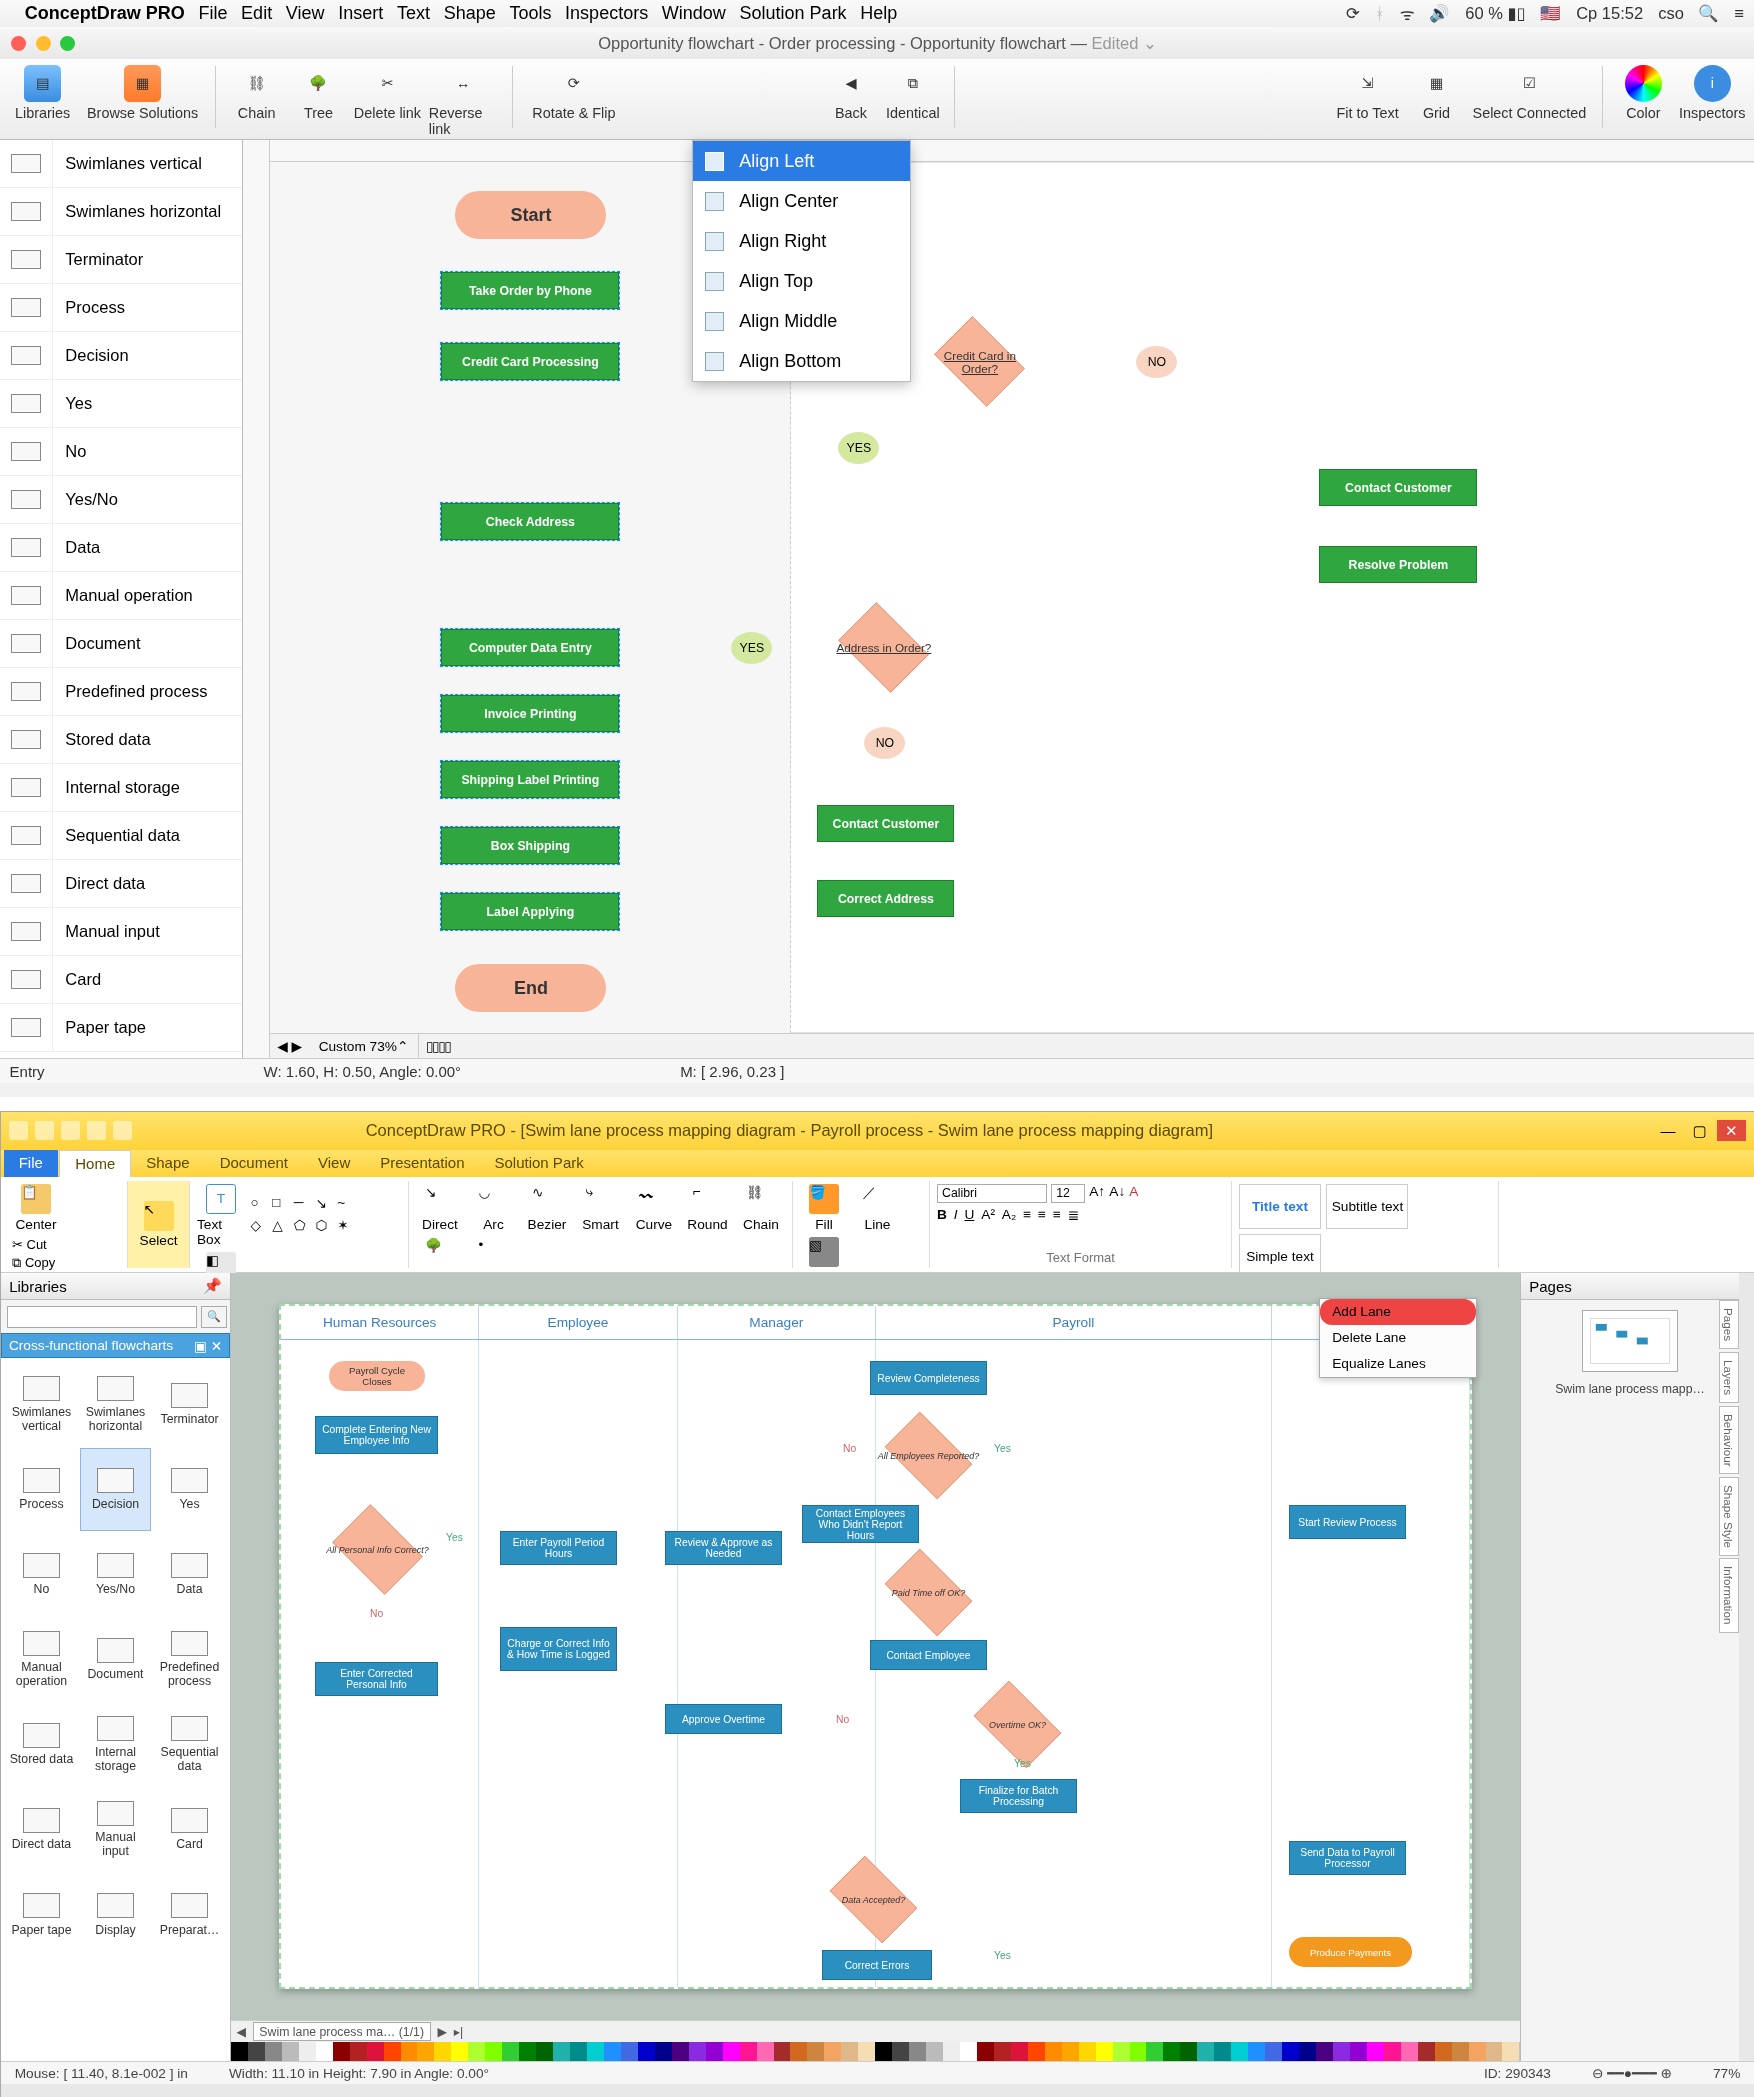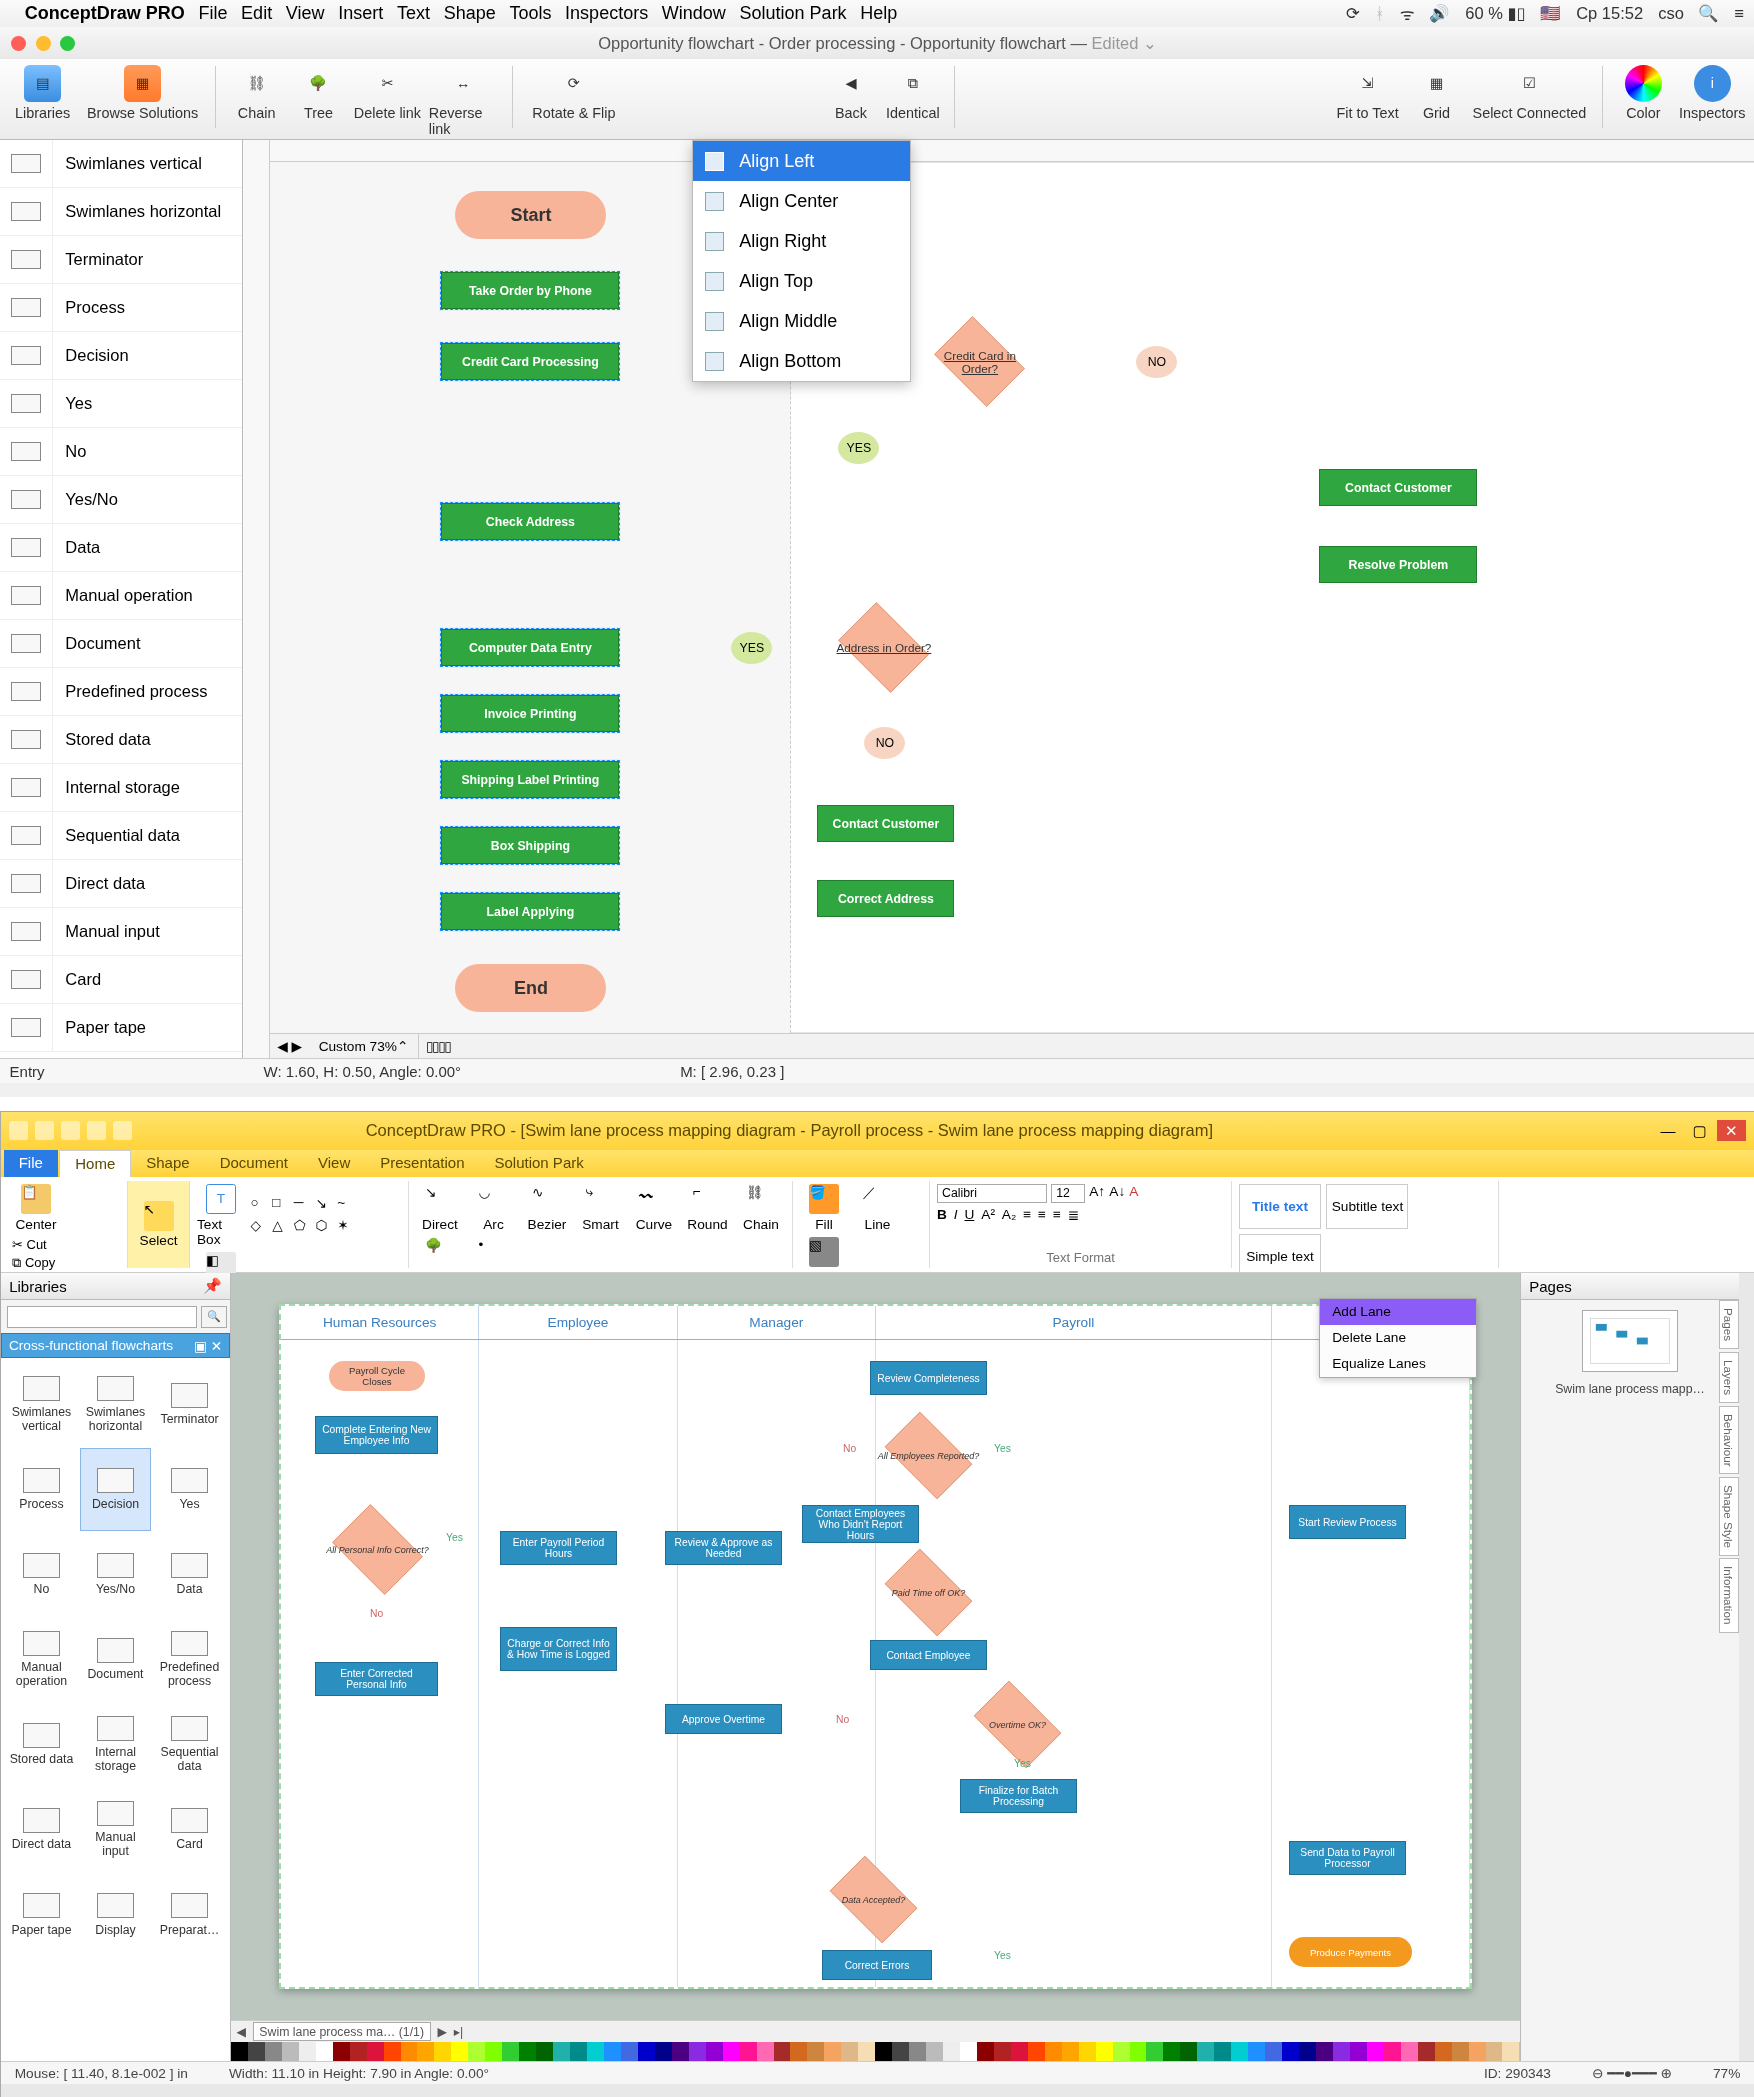--- a/index.html
+++ b/index.html
@@ -93,21 +93,21 @@
 .win-page-name { text-align: center; font-size: 12.3px; color: #444; }
 .side-tabs { position: absolute; right: 0; top: 27.4px; display: flex; flex-direction: column; gap: 2.7px; }
 .side-tabs span { writing-mode: vertical-rl; background: #fff; border: 0.7px solid #bbb; padding: 6.9px 2.7px; font-size: 11.7px; color: #666; }
 
 .lane-header-row { position: absolute; top: 0; left: 0; right: 0; height: 34px; display: flex; border-bottom: 1.4px solid #88b5e0; }
 .lane-h { flex: 1; display: flex; align-items: center; justify-content: center; font-size: 13.7px; color: #3a7fbf; border-right: 0.7px solid #bfd6ee; }
 .lane-cols { position: absolute; top: 34px; bottom: 0; left: 0; right: 0; display: flex; }
 .lane-cols div { flex: 1; border-right: 0.7px solid #d0e0f0; }
 .lane-menu { position: absolute; right: -6.9px; top: -8.2px; width: 158px; background: #fcfcfc; border: 0.7px solid #aaa; box-shadow: 0 2.7px 6.9px rgba(0,0,0,.2); z-index: 30; }
 .lane-menu div { padding: 5.5px 12.3px; font-size: 13.7px; }
-.lane-menu div.hl { background: #8b5cf6; }
+.lane-menu div.hl { background: #ef4444; border-radius: 12px; }
 .wf-box { position: absolute; background: #2b8fbf; color: #fff; font-size: 10.3px; display: flex; align-items: center; justify-content: center; text-align: center; border: 0.7px solid #1d6d94; padding: 1.4px 2.7px; }
 .wf-start { position: absolute; background: #f7b499; border-radius: 27.4px; display: flex; align-items: center; justify-content: center; font-size: 9.6px; color: #333; text-align: center; padding: 1.4px 4.1px; }
 .wf-dia { position: absolute; font-style: italic; }
 .wf-dia .d { width: 100%; height: 100%; background: #f7b499; transform: rotate(45deg) scale(.72); border: 0.7px solid #d68a66; }
 .wf-dia .t { position: absolute; inset: 0; display: flex; align-items: center; justify-content: center; text-align: center; font-size: 9px; color: #333; }
 .wf-end { position: absolute; background: #f39a1e; color: #fff; border-radius: 27.4px; display: flex; align-items: center; justify-content: center; font-size: 9.6px; }
 </style>
 </head>
 <body>
 

